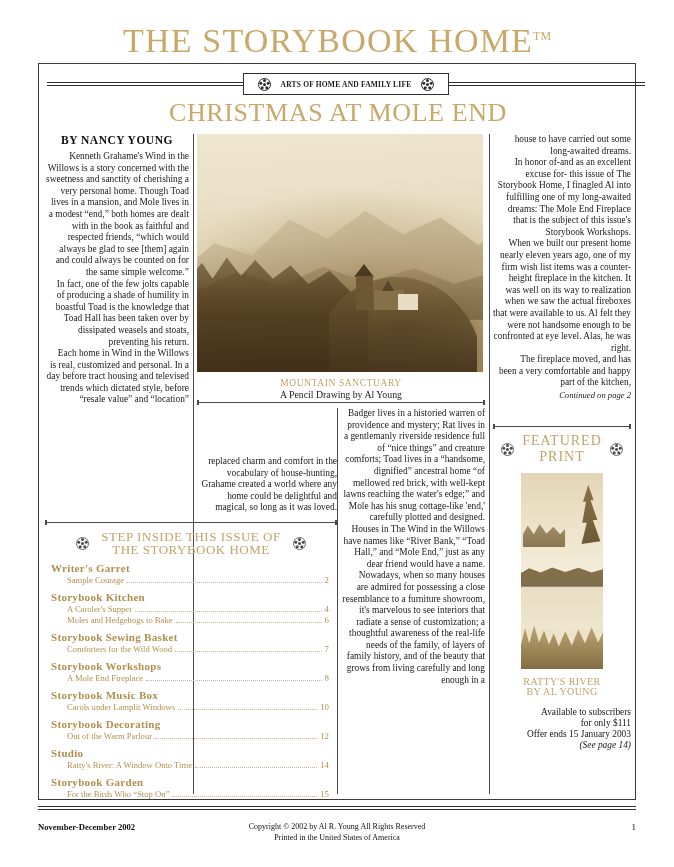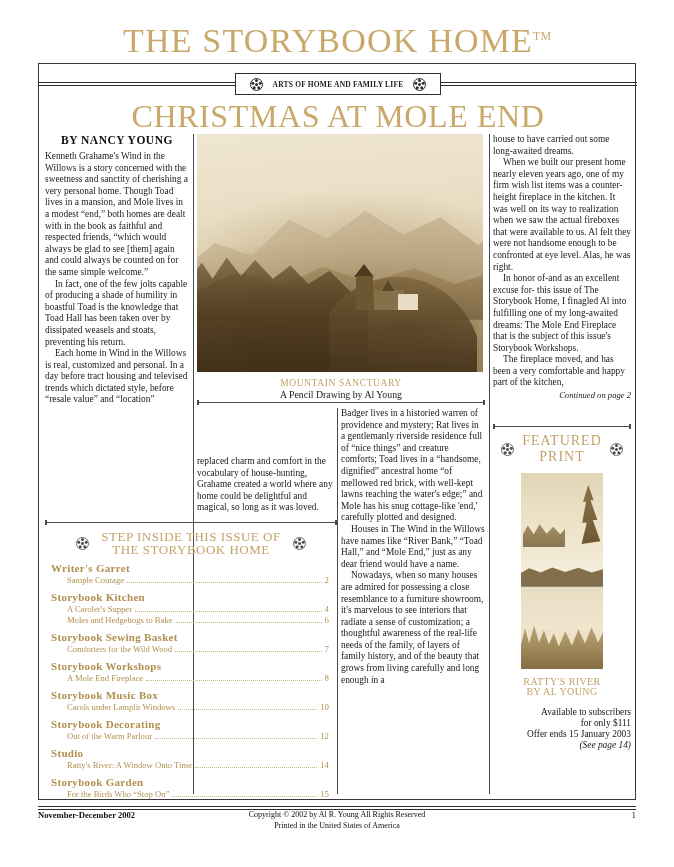--- a/index.html
+++ b/index.html
@@ -42,21 +42,21 @@
   }
   .frame-inner {
     position: absolute;
     left: 2px; top: 2px; right: 2px; bottom: 2px;
     border: 0;
   }
 
   
   .banner-row {
     position: absolute;
-    left: 0; top: 9px; width: 598px;
+    left: 8px; top: 9px; width: 598px;
     height: 22px;
   }
   .banner-rule {
     position: absolute;
     top: 9px;
     height: 4px;
     border-top: 1px solid #2e2e2e;
     border-bottom: 1px solid #2e2e2e;
   }
   .banner-rule.left { left: 0; width: 196px; }
@@ -80,21 +80,21 @@
 
   
   .rosette { width: 13px; height: 13px; position: relative; flex: 0 0 auto; }
   .rosette svg { display: block; }
 
   
   .headline {
     position: absolute;
     left: 0; top: 34px; width: 598px;
     text-align: center;
-    font-size: 32px;
+    font-size: 26px;
     color: #c9a96a;
     letter-spacing: 0.6px;
   }
 
   
   .cols {
     position: absolute;
     left: 6px; top: 70px;
     width: 586px; height: 660px;
   }
@@ -119,21 +119,21 @@
     font-weight: 700;
     text-align: center;
     letter-spacing: 0.5px;
     color: #111;
     margin-bottom: 5px;
   }
   p.body {
     font-size: 9.4px;
     line-height: 11.6px;
     color: #1a1a1a;
-    text-align: left;
+    text-align: right;
     margin: 0;
   }
   p.body + p.body { text-indent: 10px; }
 
   
   .feature-img {
     width: 286px; height: 238px;
     background:
       radial-gradient(ellipse 120% 80% at 30% 95%, rgba(92,68,34,0.85) 0%, rgba(120,94,52,0.35) 38%, rgba(0,0,0,0) 62%),
       radial-gradient(ellipse 60% 45% at 72% 82%, rgba(70,52,26,0.80) 0%, rgba(120,96,54,0.25) 45%, rgba(0,0,0,0) 70%),
@@ -337,21 +337,21 @@
     position: absolute;
     left: 38px; top: 806px; width: 598px;
   }
   .footer-rules {
     width: 598px; height: 4px;
     border-top: 1px solid #2e2e2e;
     border-bottom: 1px solid #2e2e2e;
     position: relative;
   }
   .footer-row {
-    position: relative; margin-top: 0; height: 30px;
+    position: relative; margin-top: 12px; height: 30px;
   }
   .footer-left {
     position: absolute; left: 0; top: 0;
     font-size: 8.6px; font-weight: 700; color: #111;
   }
   .footer-center {
     position: absolute; left: 0; right: 0; top: 0;
     text-align: center; font-size: 8px; color: #111; line-height: 10.5px;
   }
   .footer-right {
@@ -440,22 +440,22 @@
       </div>
 
       <div class="col col-3" style="top:274px;">
         <p class="body">Badger lives in a historied warren of providence and mystery; Rat lives in a gentlemanly riverside residence full of “nice things” and creature comforts; Toad lives in a “handsome, dignified” ancestral home “of mellowed red brick, with well-kept lawns reaching the water's edge;” and Mole has his snug cottage-like 'end,' carefully plotted and designed.</p>
         <p class="body">Houses in The Wind in the Willows have names like “River Bank,” “Toad Hall,” and “Mole End,” just as any dear friend would have a name.</p>
         <p class="body">Nowadays, when so many houses are admired for possessing a close resemblance to a furniture showroom, it's marvelous to see interiors that radiate a sense of customization; a thoughtful awareness of the real-life needs of the family, of layers of family history, and of the beauty that grows from living carefully and long enough in a</p>
       </div>
 
       <div class="col col-4">
         <p class="body">house to have carried out some long-awaited dreams.</p>
+        <p class="body">In honor of-and as an excellent excuse for- this  issue of The Storybook Home, I finagled Al into fulfilling one of my long-awaited dreams:  The Mole End Fireplace that is the subject of this issue's Storybook Workshops.</p>
         <p class="body">When we built our present home nearly eleven years ago, one of my firm wish list items was a counter-height fireplace in the kitchen.  It was well on its way to realization when we saw the actual fireboxes that were available to us.  Al felt they were not handsome enough to be confronted at eye level.  Alas, he was right.</p>
-        <p class="body">In honor of-and as an excellent excuse for- this  issue of The Storybook Home, I finagled Al into fulfilling one of my long-awaited dreams:  The Mole End Fireplace that is the subject of this issue's Storybook Workshops.</p>
         <p class="body">The fireplace moved, and has been a very comfortable and happy part of the kitchen,</p>
         <div class="continued">Continued on page 2</div>
       </div>
 
       <div class="toc-wrap" style="top:388px;">
         <div class="toc-rule"></div>
         <div class="toc-head">
           <span class="rosette">
             <svg viewBox="0 0 13 13" width="13" height="13">
                 <circle cx="6.5" cy="6.5" r="6" fill="none" stroke="#6b6b6b" stroke-width="1"></circle>

